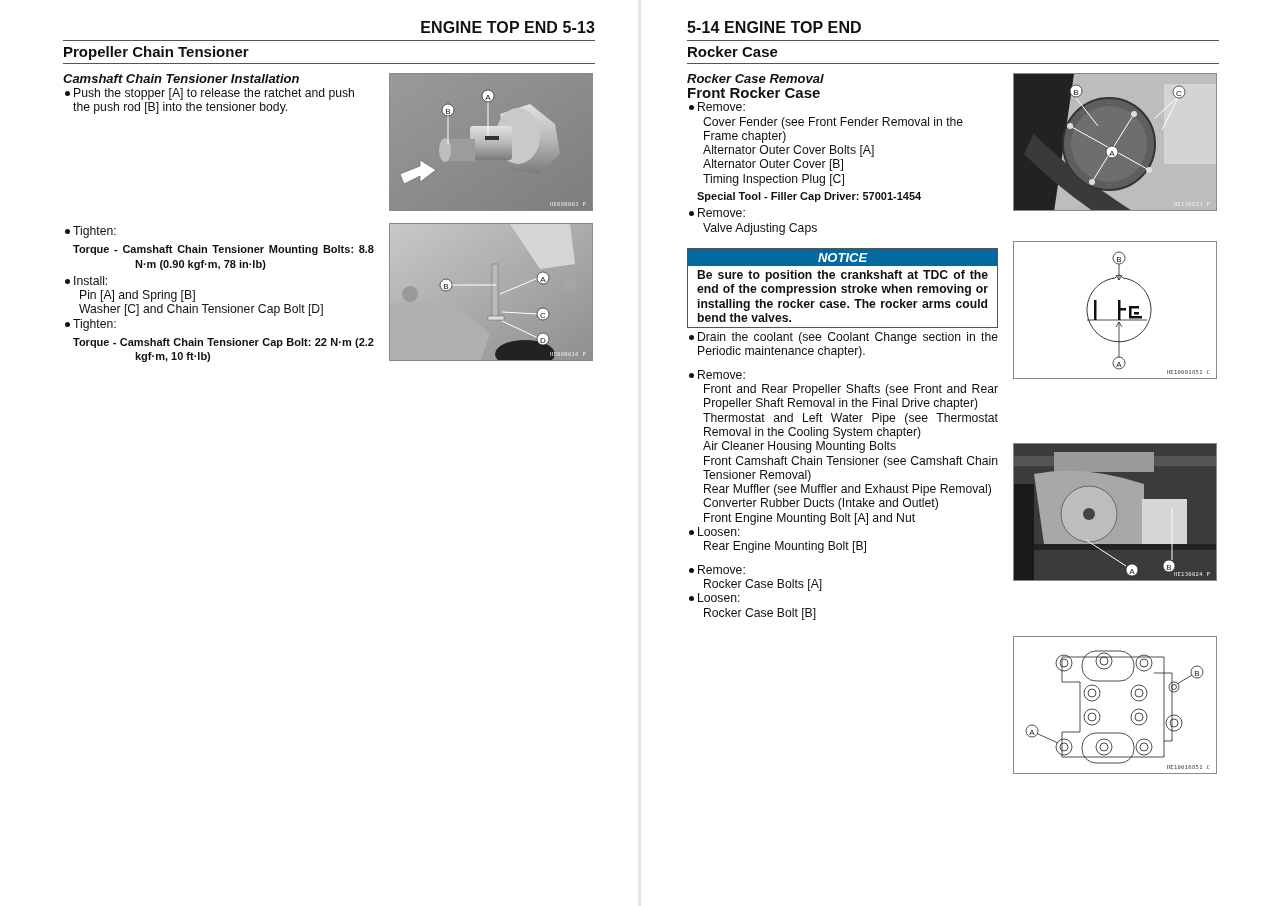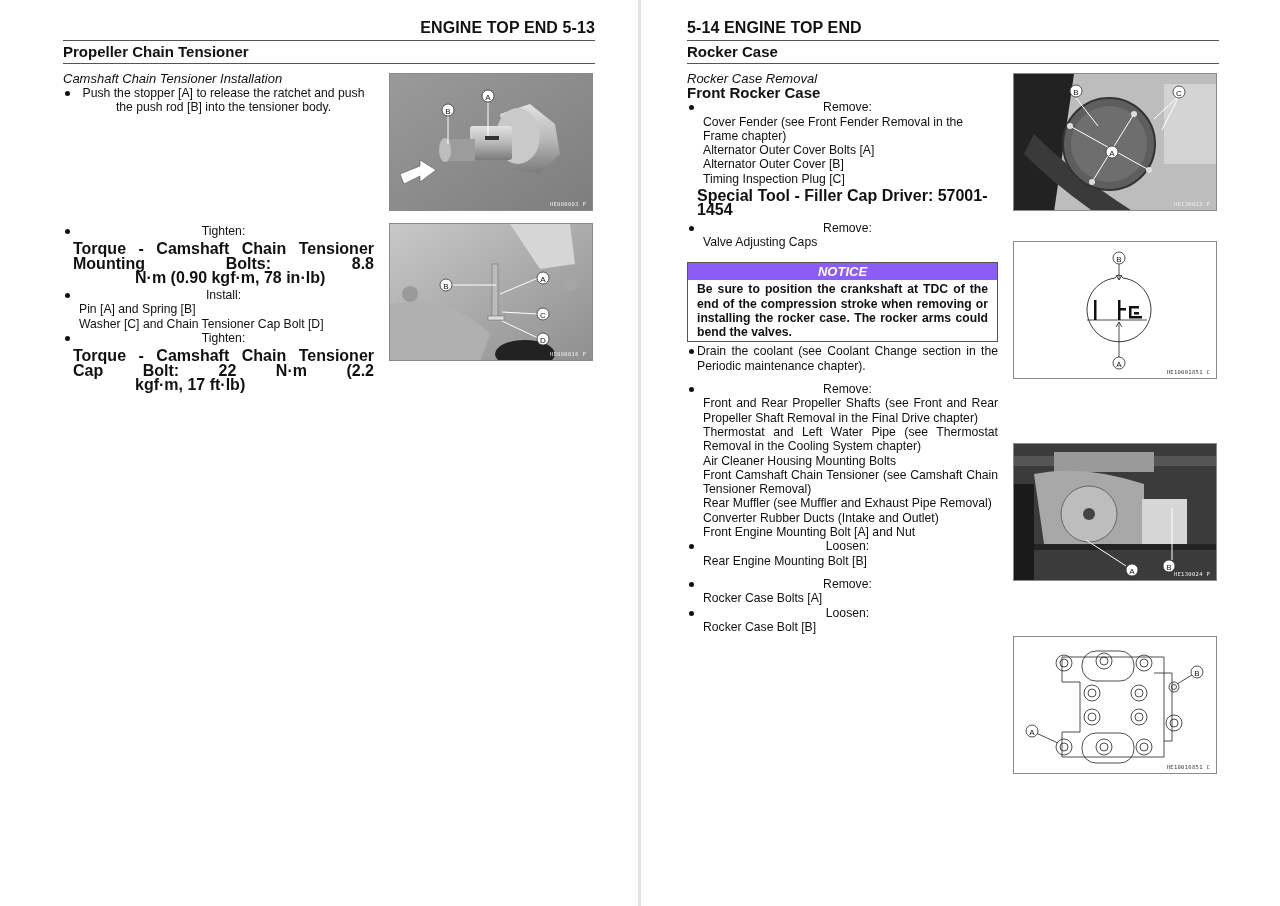--- a/index.html
+++ b/index.html
@@ -7,30 +7,30 @@
   .divider{position:absolute;left:638px;top:0;width:3px;height:906px;background:#e4e4e4;}
   .page{position:absolute;top:0;height:754px;}
   .page.left{left:63px;width:532px;}
   .page.right{left:687px;width:532px;}
   .running-head{position:absolute;top:19px;font-size:16px;font-weight:bold;letter-spacing:0.1px;}
   .left .running-head{right:0;}
   .right .running-head{left:0;}
   .rule{position:absolute;left:0;width:532px;height:1px;background:#555;}
   .section-title{position:absolute;top:43px;left:0;font-size:15px;font-weight:bold;}
   .text-col{position:absolute;left:0;width:311px;font-size:12.2px;line-height:14.3px;}
-  .subhead{font-style:italic;font-weight:normal;font-size:13px;line-height:15px;}
+  .subhead{font-style:italic;font-weight:bold;font-size:13px;line-height:15px;}
   .subhead2{font-weight:bold;font-size:15px;line-height:14.3px;}
-  .bullet{position:relative;padding-left:10px;text-align:center;}
+  .bullet{position:relative;padding-left:10px;}
   .bullet::before{content:"";position:absolute;left:2px;top:5px;width:5px;height:5px;border-radius:50%;background:#111;}
   .indent{padding-left:16px;}
   .just{text-align:justify;}
-  .spec{font-weight:bold;font-size:16px;line-height:14.3px;padding-left:10px;}
+  .spec{font-weight:bold;font-size:11px;line-height:14.3px;padding-left:10px;}
   .spec .hang{display:block;padding-left:62px;}
   .notice{border:1px solid #555;margin:3px 0 2px 0;}
-  .notice-head{background:#8b5cf6;color:#fff;text-align:center;font-weight:bold;font-style:italic;font-size:13px;line-height:17px;}
+  .notice-head{background:#0369a1;color:#fff;text-align:center;font-weight:bold;font-style:italic;font-size:13px;line-height:17px;}
   .notice-body{font-weight:bold;padding:2px 9px 2px 9px;text-align:justify;font-size:12.2px;line-height:14.3px;}
   .fig{position:absolute;width:204px;height:138px;border:1px solid #8a8a8a;box-sizing:border-box;overflow:hidden;}
   .fig svg{display:block;}
   .fig-code{position:absolute;right:6px;bottom:3px;font-size:5.5px;letter-spacing:0.3px;font-family:"DejaVu Sans Mono",monospace;}
   .photo .fig-code{color:#eee;}
   .line-fig .fig-code{color:#333;}
   .gap9{height:9px;}
   .gap10{height:10px;}
 </style>
 </head>
@@ -59,21 +59,21 @@
     <div style="height:3px"></div>
     <div class="bullet">Install:</div>
     <div style="padding-left:16px">
       <div>Pin [A] and Spring [B]</div>
       <div>Washer [C] and Chain Tensioner Cap Bolt [D]</div>
     </div>
     <div class="bullet">Tighten:</div>
     <div style="height:4px"></div>
     <div class="spec">
       <span style="display:block;text-align:justify;text-align-last:justify;">Torque - Camshaft Chain Tensioner Cap Bolt:  22 N·m (2.2</span>
-      <span class="hang">kgf·m, 17 ft·lb)</span>
+      <span class="hang">kgf·m, 10 ft·lb)</span>
     </div>
   </div>
 
   <div class="fig photo" style="left:326px;top:73px;">
     <svg width="204" height="138" viewBox="0 0 204 138">
       <defs>
         <linearGradient id="bg1" x1="0" y1="0" x2="1" y2="1">
             <stop offset="0" stop-color="#9a9a9a"></stop>
             <stop offset="1" stop-color="#7d7d7d"></stop>
           </linearGradient>

